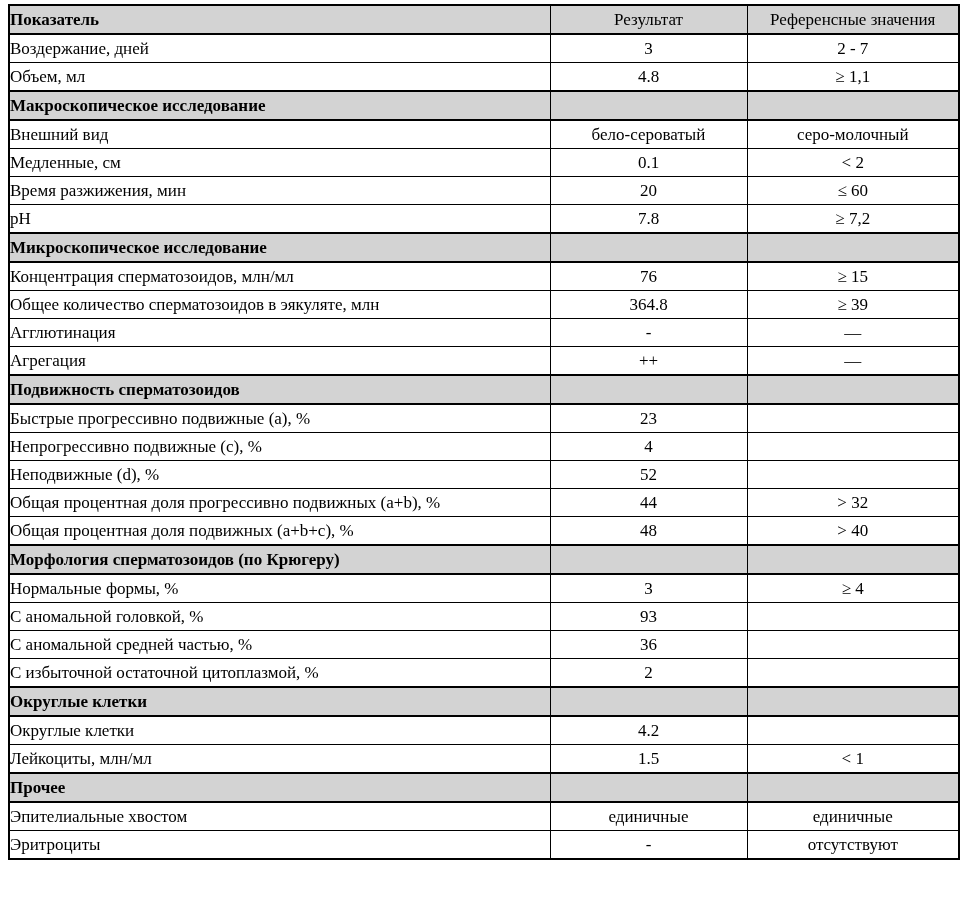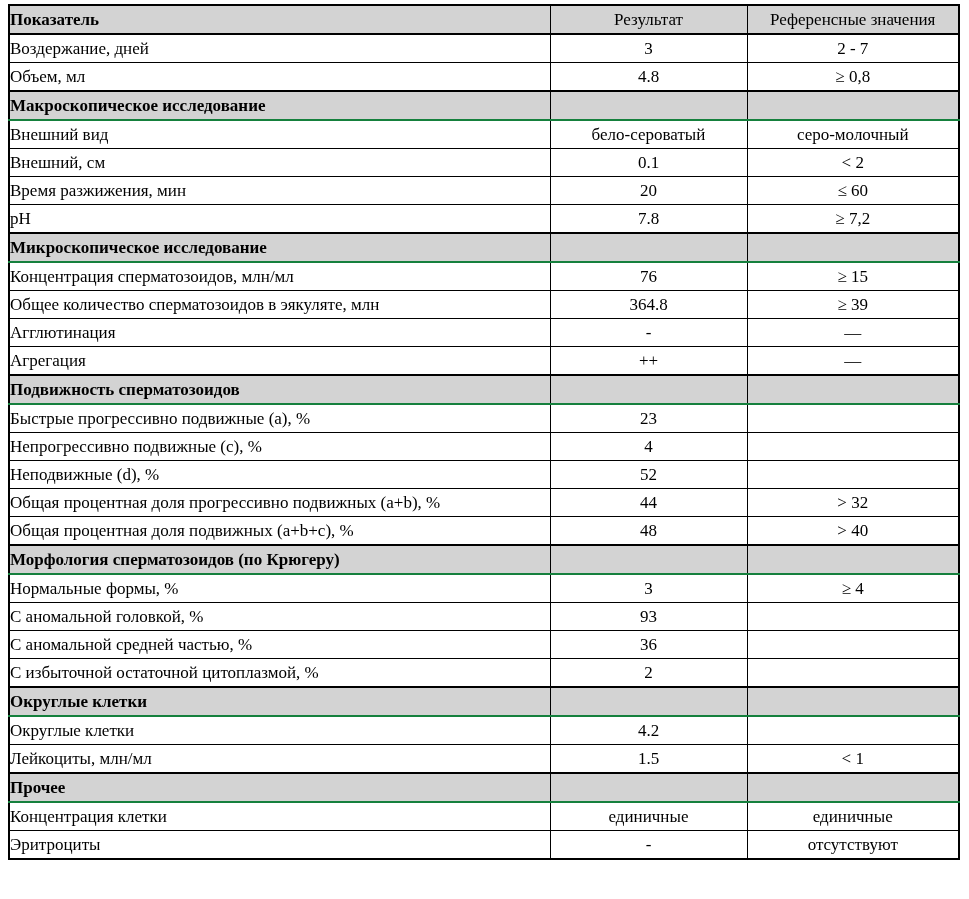--- a/index.html
+++ b/index.html
@@ -45,21 +45,21 @@
     background: #d3d3d3;
     border-top: 2px solid #000000;
     border-bottom: 2px solid #000000;
   }
   tr.header-row td.c-name {
     font-weight: bold;
   }
   tr.section-row td {
     background: #d3d3d3;
     border-top: 2px solid #000000;
-    border-bottom: 2px solid #15803d;
+    border-bottom: 2px solid #000000;
   }
   tr.section-row td.c-name {
     font-weight: bold;
   }
 </style>
 </head>
 <body>
 
 <table class="report">
   <colgroup>
@@ -74,34 +74,34 @@
       <td class="c-val">Референсные значения</td>
     </tr>
   <tr class="data-row">
         <td class="c-name">Воздержание, дней</td>
         <td class="c-val">3</td>
         <td class="c-val">2 - 7</td>
       </tr>
       <tr class="data-row">
         <td class="c-name">Объем, мл</td>
         <td class="c-val">4.8</td>
-        <td class="c-val">≥ 0,8</td>
+        <td class="c-val">≥ 1,1</td>
       </tr>
       <tr class="section-row">
         <td class="c-name">Макроскопическое исследование</td>
         <td class="c-val"></td>
         <td class="c-val"></td>
       </tr>
       <tr class="data-row">
         <td class="c-name">Внешний вид</td>
         <td class="c-val">бело-сероватый</td>
         <td class="c-val">серо-молочный</td>
       </tr>
       <tr class="data-row">
-        <td class="c-name">Внешний, см</td>
+        <td class="c-name">Медленные, см</td>
         <td class="c-val">0.1</td>
         <td class="c-val">&lt; 2</td>
       </tr>
       <tr class="data-row">
         <td class="c-name">Время разжижения, мин</td>
         <td class="c-val">20</td>
         <td class="c-val">≤ 60</td>
       </tr>
       <tr class="data-row">
         <td class="c-name">pH</td>
@@ -202,21 +202,21 @@
         <td class="c-name">Лейкоциты, млн/мл</td>
         <td class="c-val">1.5</td>
         <td class="c-val">&lt; 1</td>
       </tr>
       <tr class="section-row">
         <td class="c-name">Прочее</td>
         <td class="c-val"></td>
         <td class="c-val"></td>
       </tr>
       <tr class="data-row">
-        <td class="c-name">Концентрация клетки</td>
+        <td class="c-name">Эпителиальные хвостом</td>
         <td class="c-val">единичные</td>
         <td class="c-val">единичные</td>
       </tr>
       <tr class="data-row">
         <td class="c-name">Эритроциты</td>
         <td class="c-val">-</td>
         <td class="c-val">отсутствуют</td>
       </tr>
     </tbody>
 </table>

